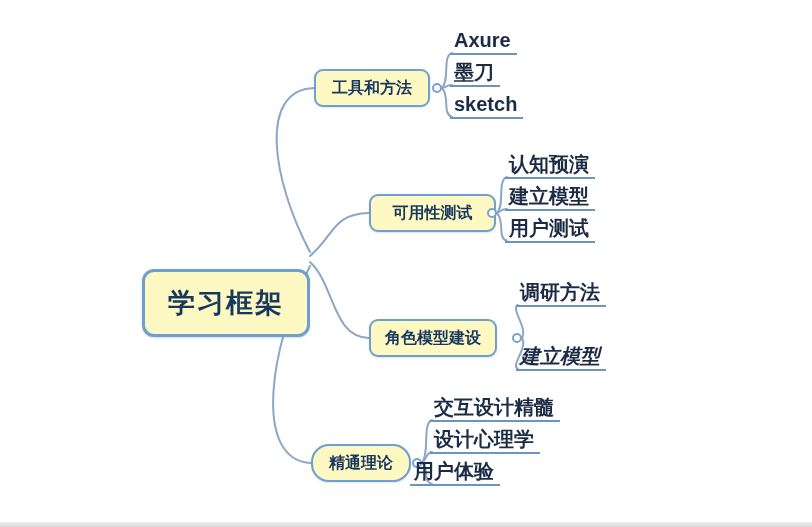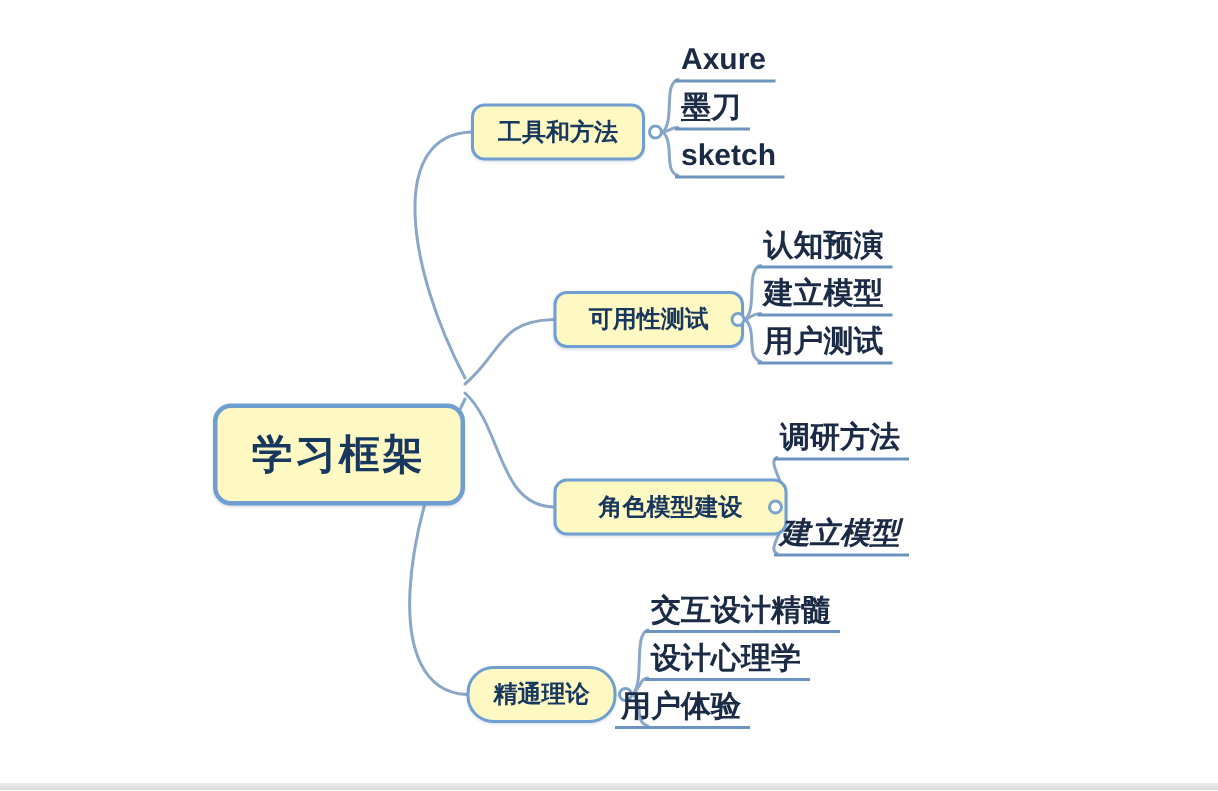--- a/index.html
+++ b/index.html
@@ -43,21 +43,21 @@
     box-shadow: 0 1px 2px rgba(90,120,160,0.25);
     margin-top: 42px;
   }
   .branch-node {
     height: 38px;
     font-size: 16px;
     box-shadow: 0 1px 2px rgba(90,120,160,0.2);
   }
   #branch-0 { left: 314px; top: 69px;  width: 116px; }
   #branch-1 { left: 369px; top: 194px; width: 127px; }
-  #branch-2 { left: 369px; top: 319px; width: 156px; }
+  #branch-2 { left: 369px; top: 319px; width: 128px; }
   #branch-3 { left: 311px; top: 444px; width: 100px; border-radius: 18px; }
   .toggle-dot {
     position: absolute;
     width: 10px; height: 10px;
     border-radius: 50%;
     background: #ffffff;
     border: 2px solid #7ba2c9;
     box-sizing: border-box;
   }
   #dot-0 { left: 432px; top: 83px;  }

